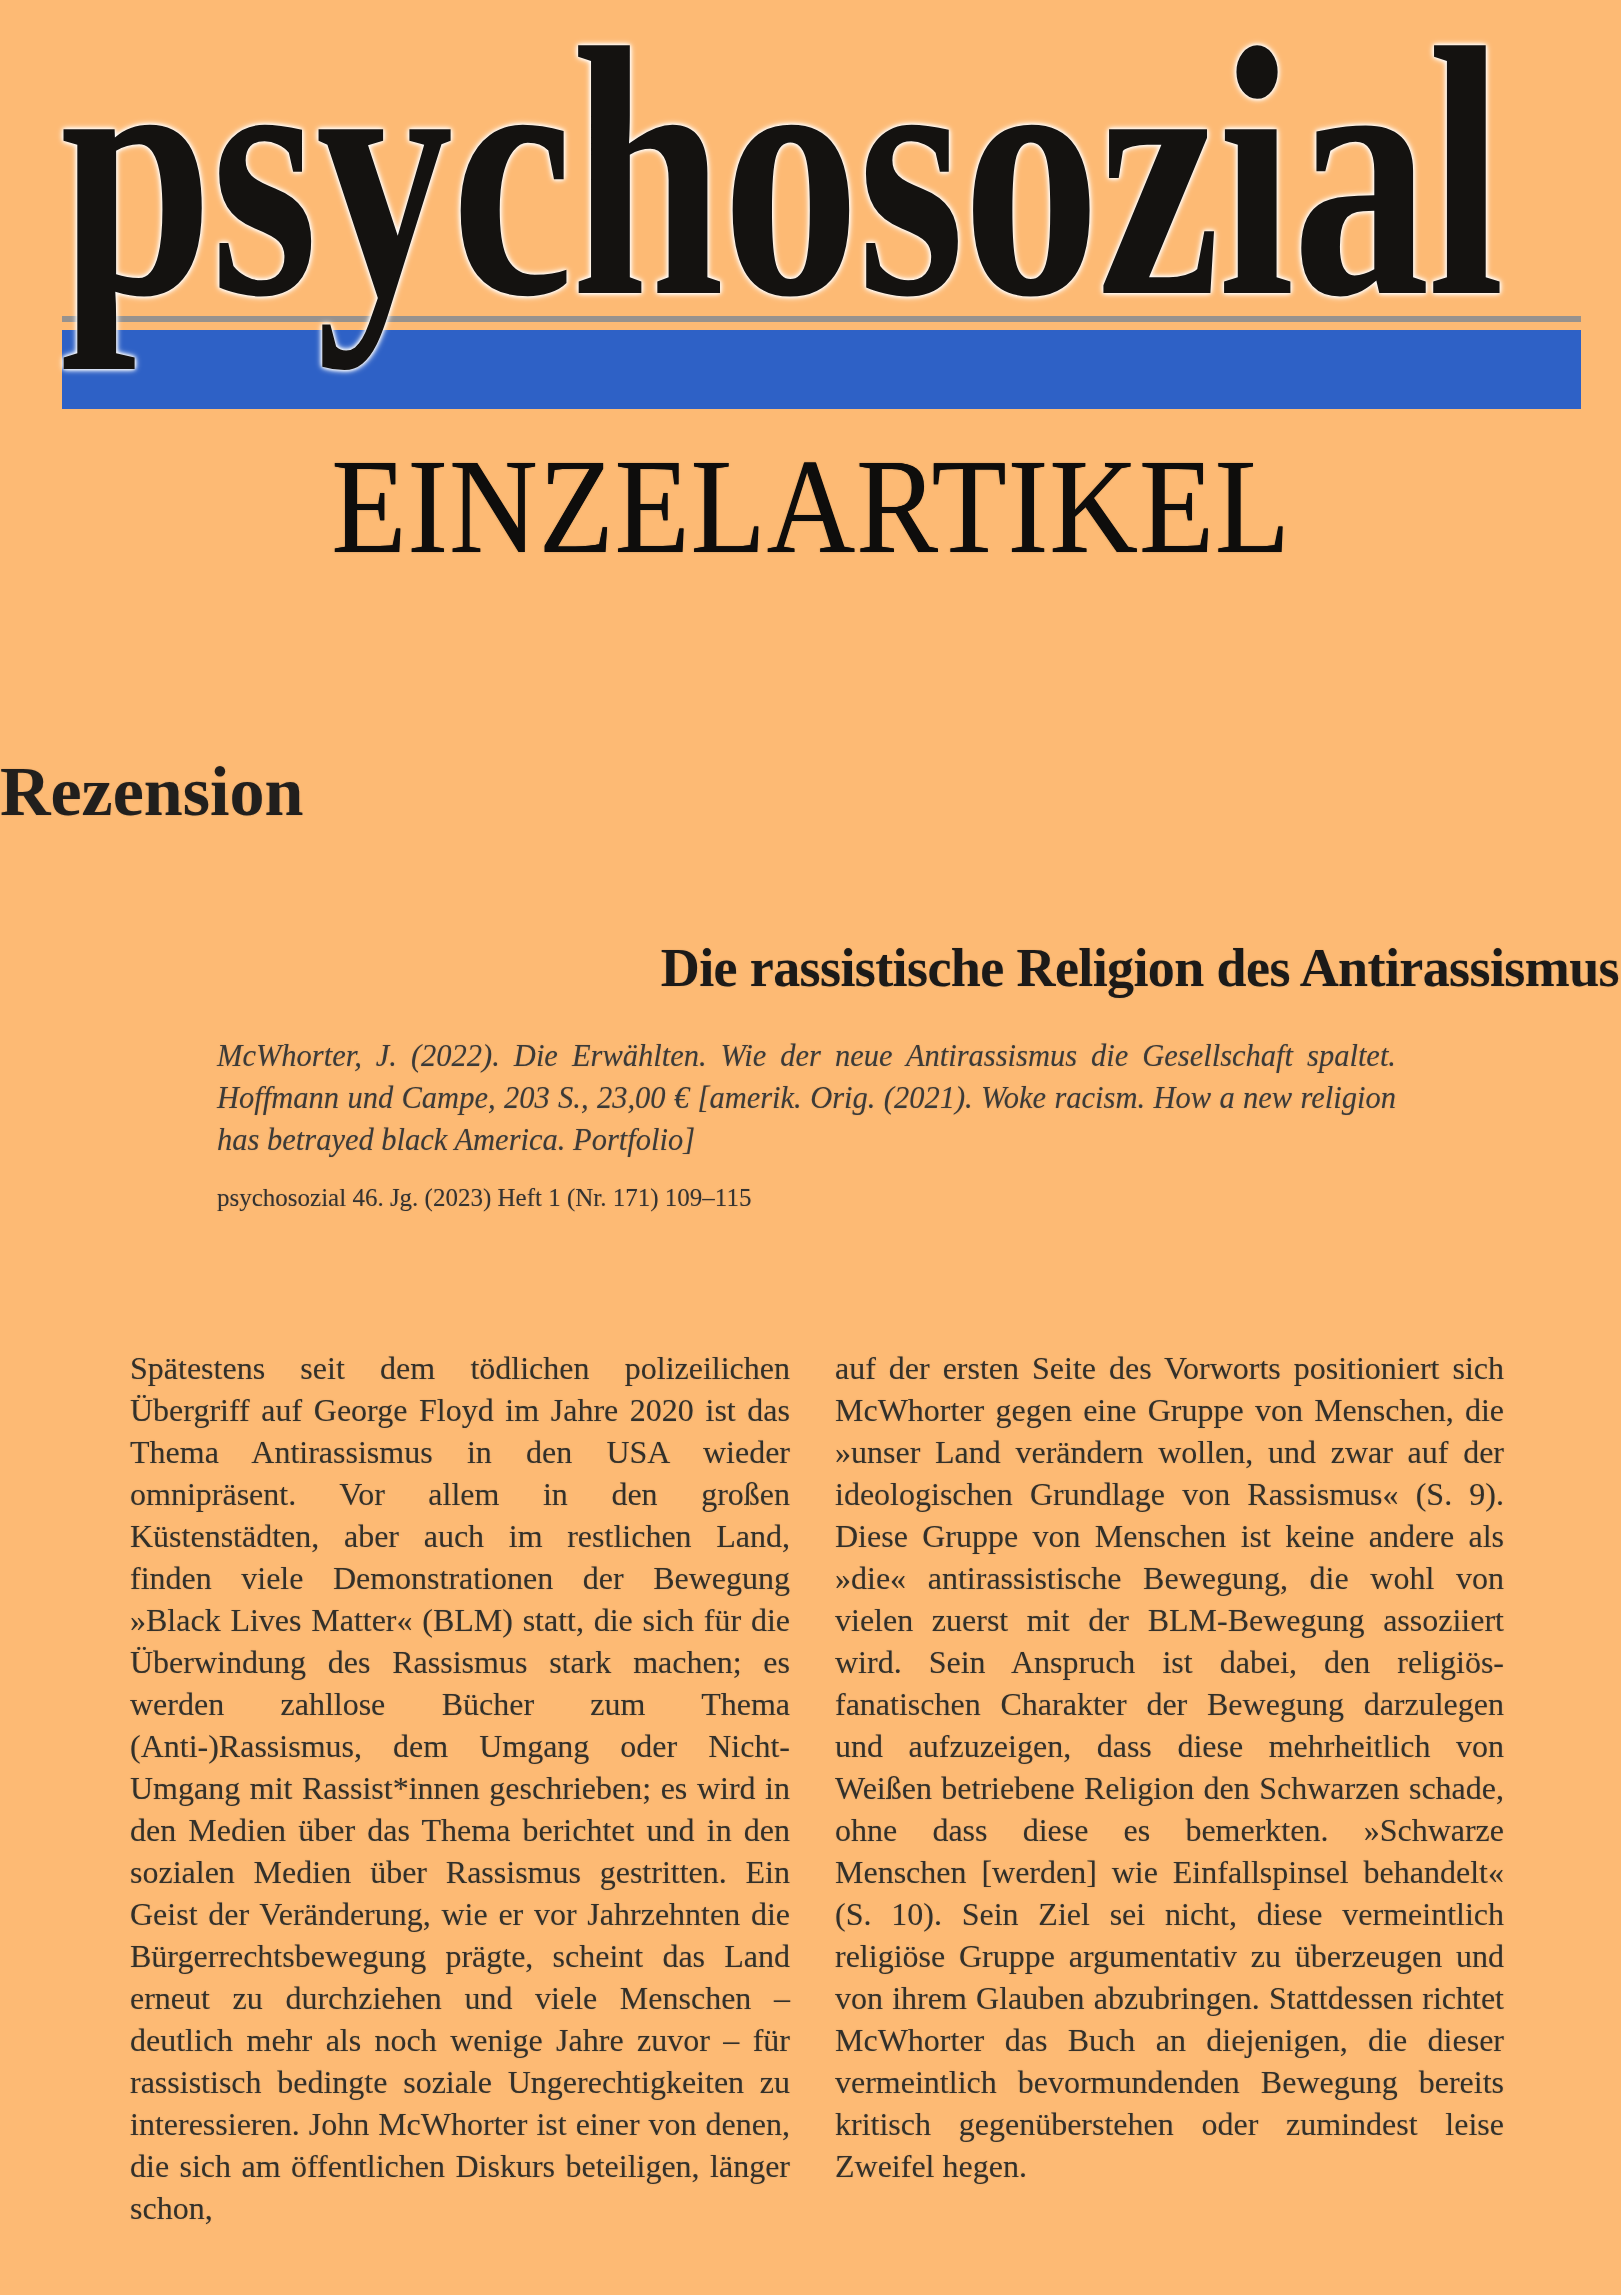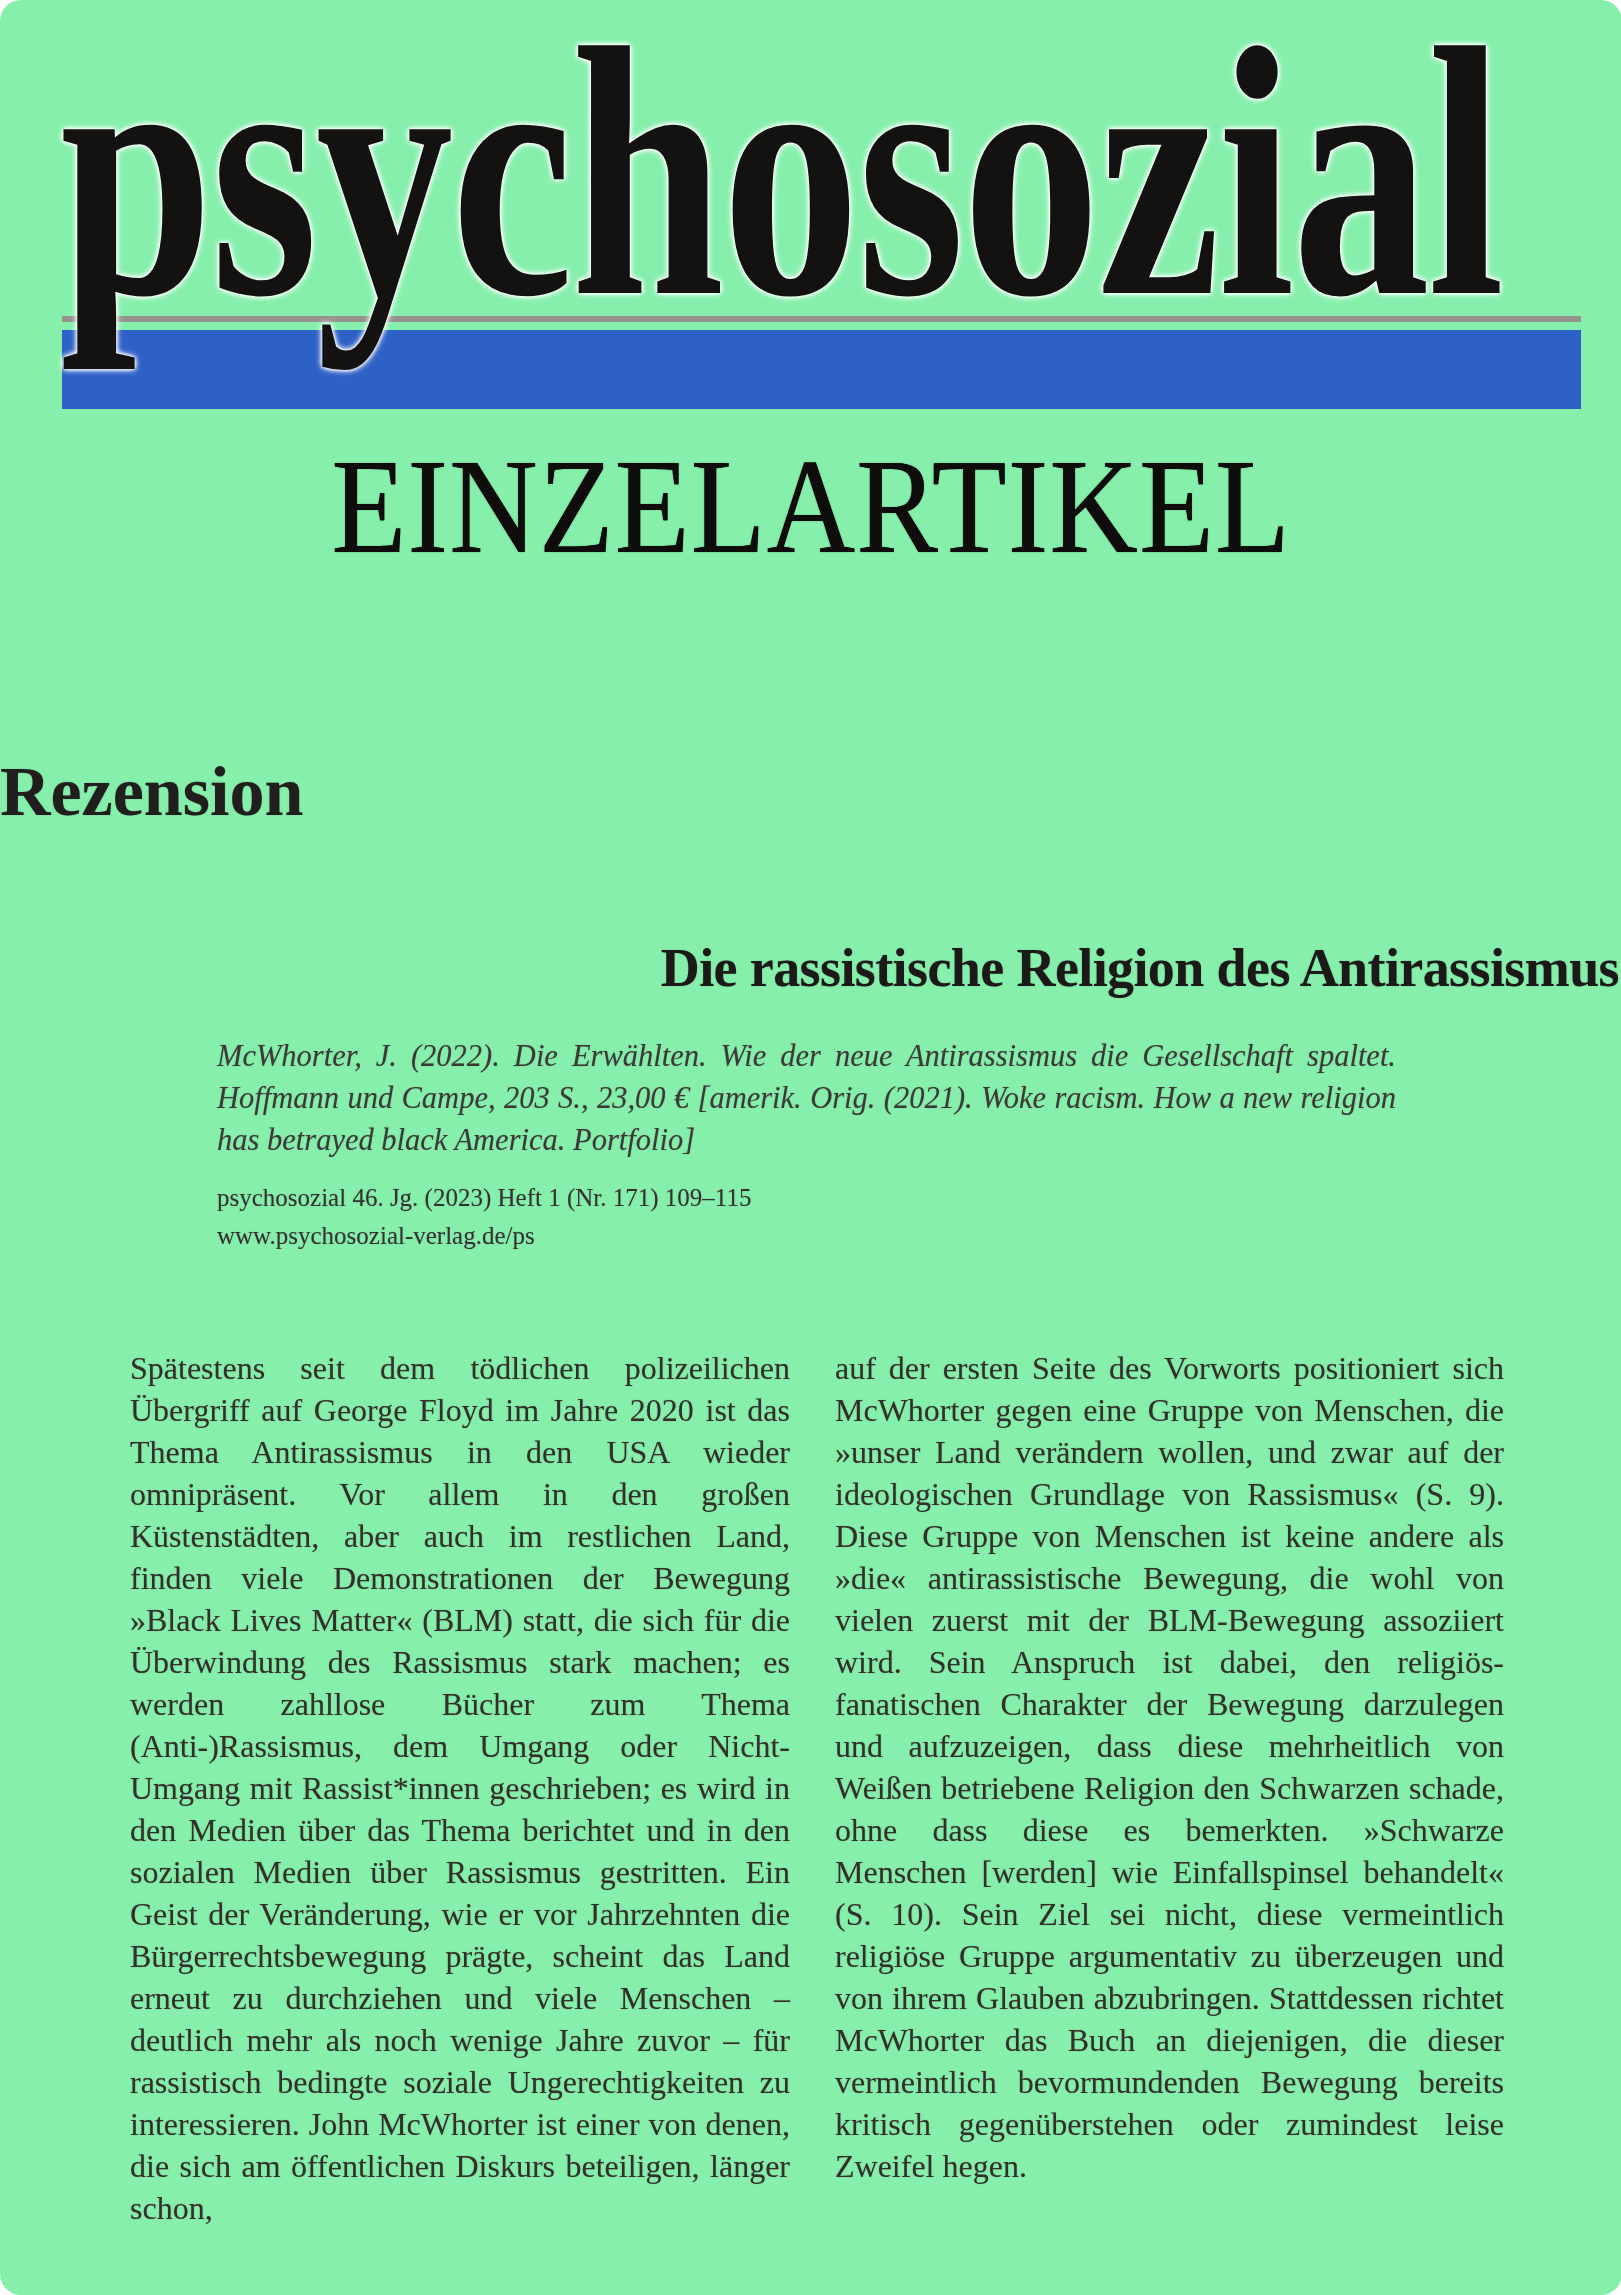--- a/index.html
+++ b/index.html
@@ -71,39 +71,38 @@
     font-size:32px;line-height:42px;text-align:justify;
     color:#333029;hyphens:auto;-webkit-hyphens:auto;
     text-shadow:0 0 1.3px rgba(70,70,70,.35);
   }
   .col.left{width:660px;}
   .col.right{width:669px;}
 </style>
 </head>
 <body>
 
-<div class="page" style="background: #86efac; border-radius: 21px;">
+<div class="page" style="background: #fdba74;">
 
   <header>
     <div class="logo">psychosozial</div>
     <div class="rule" style="background: rgb(151, 146, 142);"></div>
     <div class="bluebar" style="background: rgb(46, 97, 198);"></div>
     <div class="section-heading">EINZELARTIKEL</div>
   </header>
 
   <main>
     <h2 class="kicker">Rezension</h2>
 
     <h1 class="article-title">Die rassistische Religion des Antirassismus</h1>
 
     <p class="citation">McWhorter, J. (2022). Die Erwählten. Wie der neue Antirassismus die Gesellschaft spaltet. Hoffmann und Campe, 203 S., 23,00 € [amerik. Orig. (2021). Woke racism. How a new religion has betrayed black America. Portfolio]</p>
 
     <div class="meta">
       <div>psychosozial 46. Jg. (2023) Heft 1 (Nr. 171) 109–115</div>
-      <div>www.psychosozial-verlag.de/ps</div>
     </div>
 
     <section class="columns">
       <div class="col left" lang="de">Spätestens seit dem tödlichen polizeilichen Übergriff auf George Floyd im Jahre 2020 ist das Thema Antirassismus in den USA wieder omnipräsent. Vor allem in den großen Küstenstädten, aber auch im restlichen Land, finden viele Demonstrationen der Bewegung »Black Lives Matter« (BLM) statt, die sich für die Überwindung des Rassismus stark machen; es werden zahllose Bücher zum Thema (Anti-)Rassismus, dem Umgang oder Nicht-Umgang mit Rassist*innen geschrieben; es wird in den Medien über das Thema berichtet und in den sozialen Medien über Rassismus gestritten. Ein Geist der Veränderung, wie er vor Jahrzehnten die Bürgerrechtsbewegung prägte, scheint das Land erneut zu durchziehen und viele Menschen – deutlich mehr als noch wenige Jahre zuvor – für rassistisch bedingte soziale Ungerechtigkeiten zu interessieren. John McWhorter ist einer von denen, die sich am öffentlichen Diskurs beteiligen, länger schon,</div>
       <div class="col right" lang="de">auf der ersten Seite des Vorworts positioniert sich McWhorter gegen eine Gruppe von Menschen, die »unser Land verändern wollen, und zwar auf der ideologischen Grundlage von Rassismus« (S. 9). Diese Gruppe von Menschen ist keine andere als »die« antirassistische Bewegung, die wohl von vielen zuerst mit der BLM-Bewegung assoziiert wird. Sein Anspruch ist dabei, den religiös-fanatischen Charakter der Bewegung darzulegen und aufzuzeigen, dass diese mehrheitlich von Weißen betriebene Religion den Schwarzen schade, ohne dass diese es bemerkten. »Schwarze Menschen [werden] wie Einfallspinsel behandelt« (S. 10). Sein Ziel sei nicht, diese vermeintlich religiöse Gruppe argumentativ zu überzeugen und von ihrem Glauben abzubringen. Stattdessen richtet McWhorter das Buch an diejenigen, die dieser vermeintlich bevormundenden Bewegung bereits kritisch gegenüberstehen oder zumindest leise Zweifel hegen.</div>
     </section>
   </main>
 
 </div>
 

